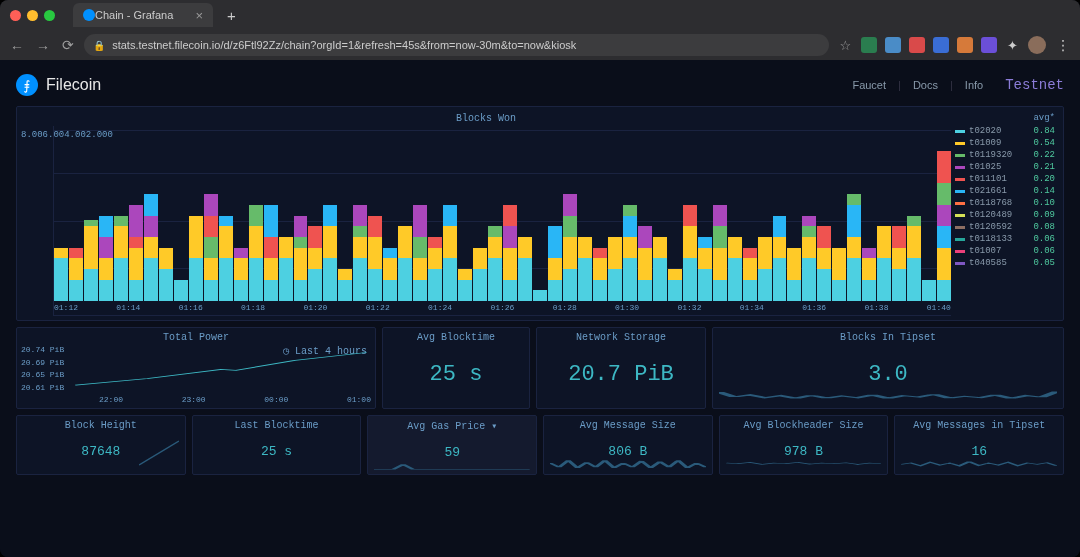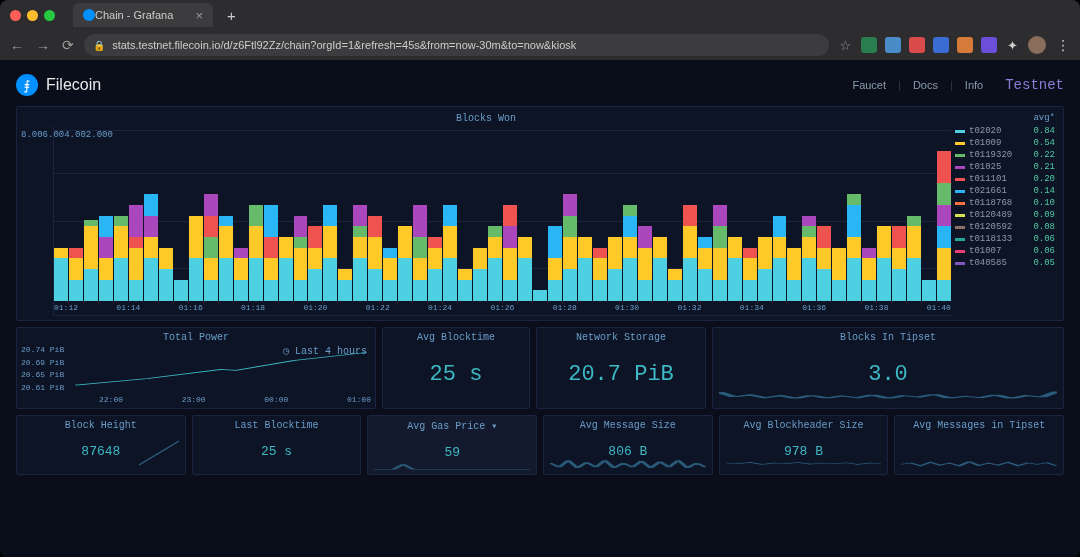--- a/index.html
+++ b/index.html
@@ -592,19 +592,20 @@
       </div>
       <div class="panel panel-small panel-relative">
         <div class="panel-title">Avg Blockheader Size</div>
         <div class="panel-big-value">978 B</div>
         <div class="sparkline"><svg width="100%" height="100%" viewBox="0 0 100 100" preserveAspectRatio="none">
               <polyline id="spark-bhs" fill="none" stroke="#2a5a7a" stroke-width="3" points="0,50 7.6923076923076925,55 15.384615384615385,45 23.076923076923077,60 30.76923076923077,50 38.46153846153847,55 46.15384615384615,45 53.84615384615385,58 61.53846153846154,50 69.23076923076923,55 76.92307692307693,48 84.61538461538461,60 92.3076923076923,50 100,55"></polyline>
             </svg></div>
       </div>
       <div class="panel panel-small panel-relative">
         <div class="panel-title">Avg Messages in Tipset</div>
+        <div class="panel-big-value">16</div>
         <div class="sparkline"><svg width="100%" height="100%" viewBox="0 0 100 100" preserveAspectRatio="none">
               <polyline id="spark-mit" fill="none" stroke="#2a5a7a" stroke-width="3" points="0,60 6.25,50 12.5,70 18.75,45 25,65 31.25,50 37.5,70 43.75,40 50,68 56.25,50 62.5,65 68.75,45 75,70 81.25,50 87.5,60 93.75,48 100,70"></polyline>
             </svg></div>
       </div>
     </div>
   </div>
 </div>
 
 </body></html>

